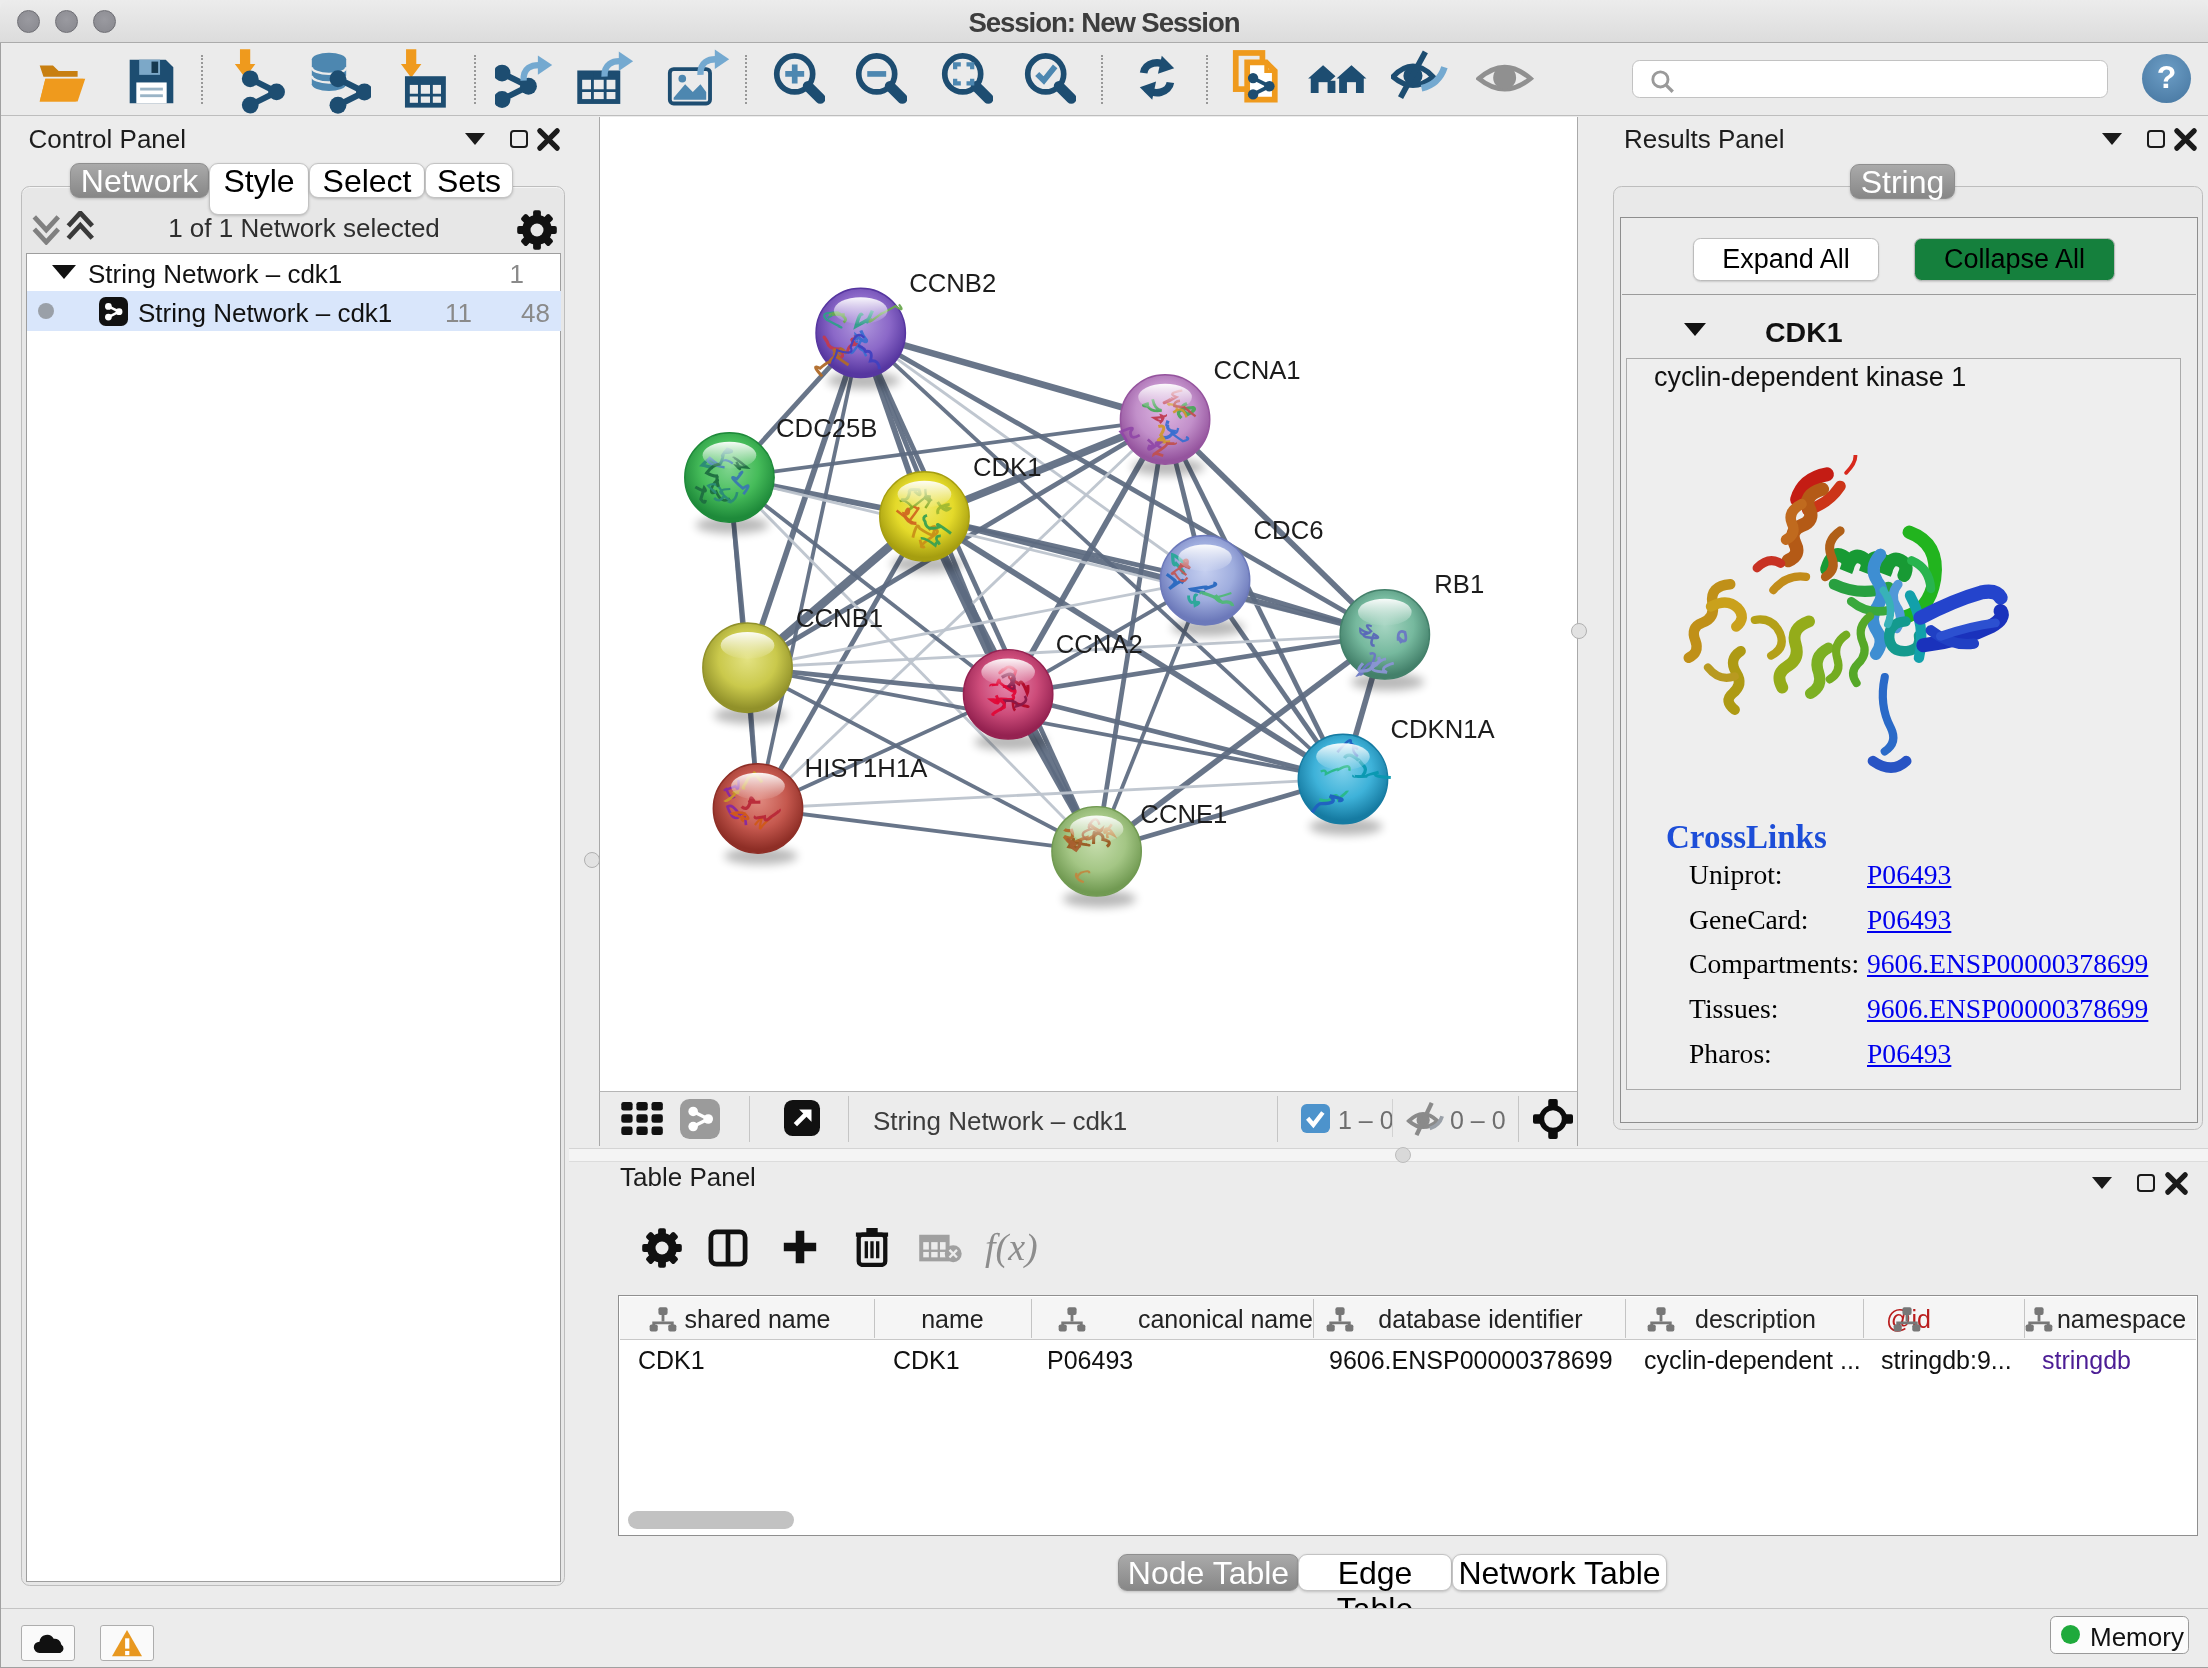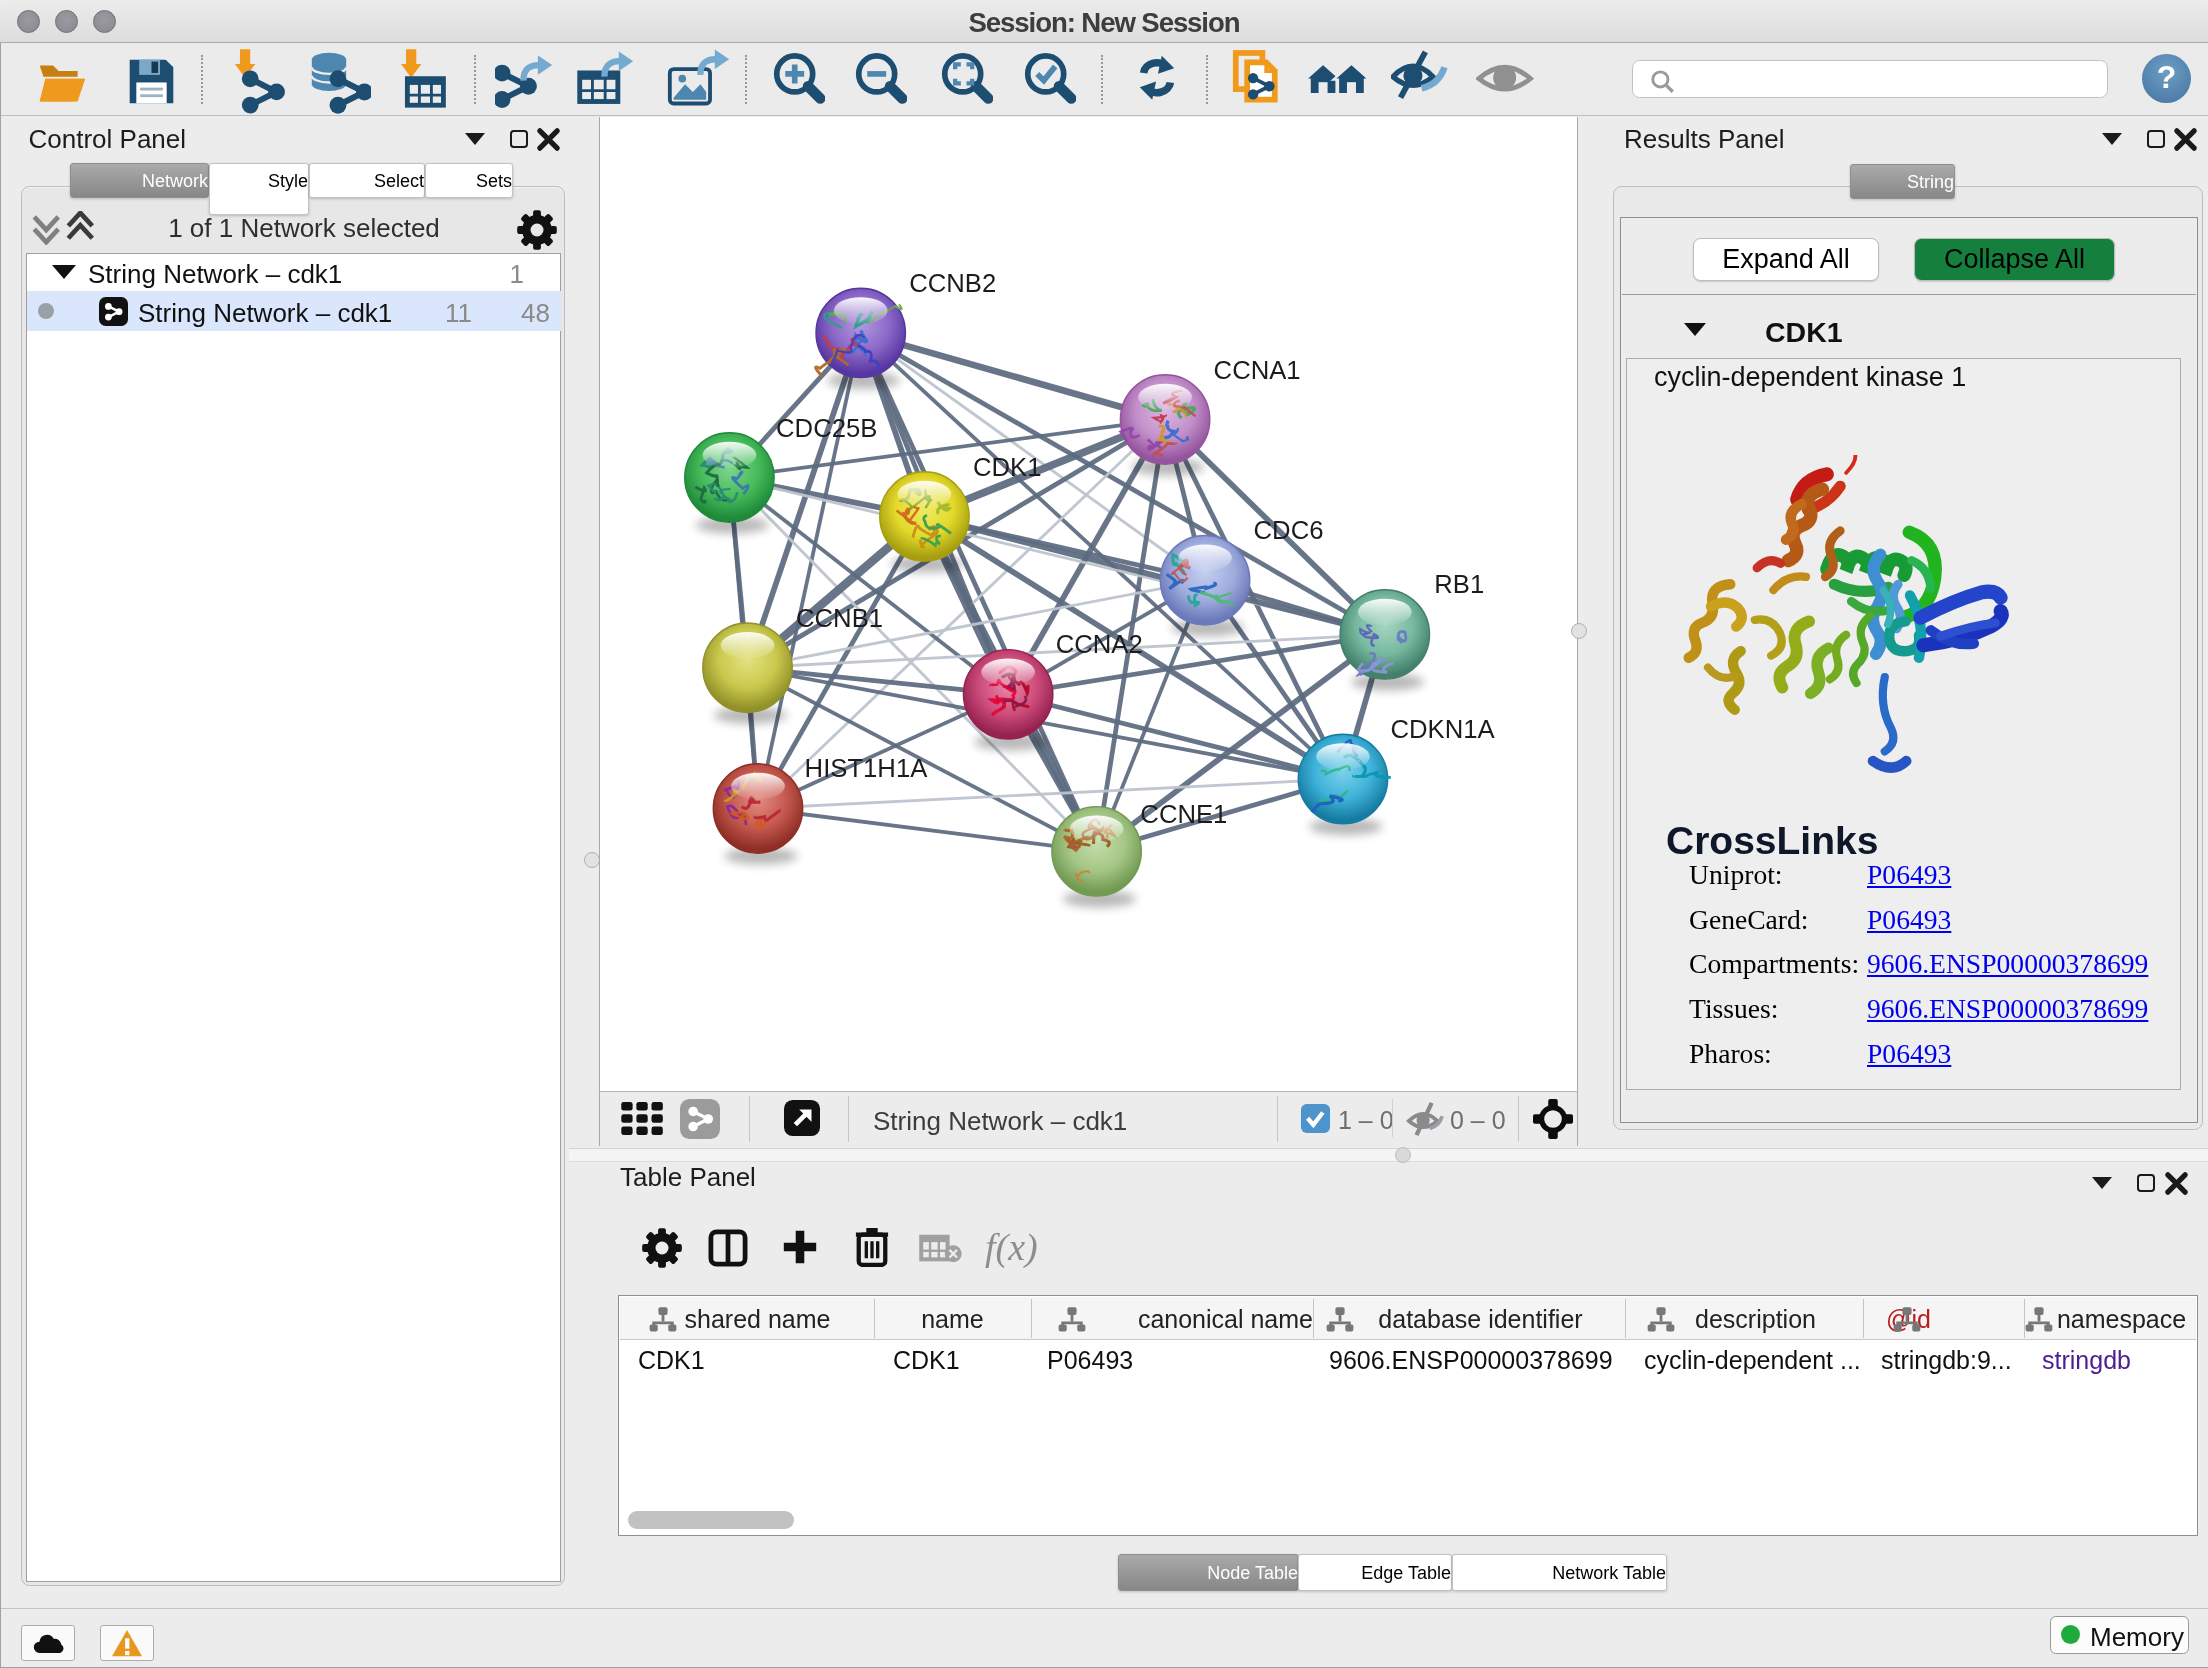--- a/index.html
+++ b/index.html
@@ -1,20 +1,20 @@
 <!DOCTYPE html>
 <html style="font-size:15px"><head><meta charset="utf-8"><title>Session: New Session</title><style>
 *{box-sizing:border-box;margin:0;padding:0}
 html,body{width:2208px;height:1668px;overflow:hidden}
 body{font-family:"Liberation Sans",sans-serif;background:#ececec;position:relative}
 .abs{position:absolute}
 .panel-title{font-size:26px;color:#1c1c1c}
 .sep-dot{border-left:2.5px dotted #989898;width:0}
 .vsep{width:1px;background:#c5c5c5}
-.tab{position:absolute;font-size:18px;text-align:right;border:1px solid #c3c3c3;background:#fff;color:#000;border-radius:3px;box-shadow:0 1px 2.9px rgba(0,0,0,0.2)}
+.tab{position:absolute;font-size:32px;text-align:center;border:1px solid #c3c3c3;background:#fff;color:#000;border-radius:9px;box-shadow:0 1px 2.9px rgba(0,0,0,0.2)}
 .tab.sel{background:linear-gradient(#aaaaaa,#878787);color:#fff;border-color:#8f8f8f}
 </style></head><body>
 <div class="abs" style="left:0;top:0;width:2208px;height:43px;background:linear-gradient(#ececec,#dcdcdc);border-bottom:1px solid #ababab;border-radius:9.5px 9.5px 0 0"></div>
 <div class="abs" style="left:17px;top:9.5px;width:23px;height:23px;border-radius:50%;background:radial-gradient(circle at 50% 40%,#9a9aa0,#88888e);border:1.4px solid #6e6e74"></div>
 <div class="abs" style="left:55px;top:9.5px;width:23px;height:23px;border-radius:50%;background:radial-gradient(circle at 50% 40%,#9a9aa0,#88888e);border:1.4px solid #6e6e74"></div>
 <div class="abs" style="left:93px;top:9.5px;width:23px;height:23px;border-radius:50%;background:radial-gradient(circle at 50% 40%,#9a9aa0,#88888e);border:1.4px solid #6e6e74"></div>
 <div class="abs" style="left:0;top:6.7px;width:2208px;text-align:center;font-size:27.6px;font-weight:bold;color:#3d3d3d;letter-spacing:-1.1px">Session: New Session</div>
 <div class="abs" style="left:0;top:44px;width:2208px;height:72px;background:#ebebeb;border-bottom:1px solid #bdbdbd"></div>
 <div class="abs sep-dot" style="left:201px;top:55px;height:49px"></div>
 <div class="abs sep-dot" style="left:474px;top:55px;height:49px"></div>
@@ -562,21 +562,21 @@
       <path d="M 120 200 q 18 -22 44 -18" stroke="#c28c1a" stroke-width="11"></path>
       <path d="M 95 240 q 24 -4 34 18 q 8 20 -12 30" stroke="#b4a018" stroke-width="11"></path>
       <path d="M 225 215 q 22 18 50 12" stroke="#3aa83c" stroke-width="12"></path>
       <path d="M 250 235 q -18 14 -10 34 q 8 16 -6 30 q -12 12 -2 26" stroke="#55a828" stroke-width="11"></path>
       <path d="M 218 260 q -18 12 -12 32 q 6 18 -10 28" stroke="#74ac20" stroke-width="11"></path>
       <path d="M 306 160 q 24 10 26 38" stroke="#28b44e" stroke-width="12"></path>
       <path d="M 345 262 q 40 -14 74 -18" stroke="#2c50d0" stroke-width="12"></path>
       <path d="M 268 200 q 16 22 6 46" stroke="#38b2b8" stroke-width="10"></path>
     </g>
   </svg>
-<div class="abs" style="left:1666px;top:819px;font-size:39px;font-weight:bold;color:#0f172a;font-family:Liberation Sans, sans-serif">CrossLinks</div>
+<div class="abs" style="left:1666px;top:819px;font-size:33px;font-weight:bold;color:#1d4ed8;font-family:Liberation Serif, serif">CrossLinks</div>
 <div class="abs" style="left:1689px;top:859px;font-size:27.6px;color:#000;font-family:'Liberation Serif',serif">Uniprot:</div>
 <div class="abs" style="left:1867px;top:859px;font-size:27.6px;color:#0000ee;text-decoration:underline;font-family:'Liberation Serif',serif">P06493</div>
 <div class="abs" style="left:1689px;top:904px;font-size:27.6px;color:#000;font-family:'Liberation Serif',serif">GeneCard:</div>
 <div class="abs" style="left:1867px;top:904px;font-size:27.6px;color:#0000ee;text-decoration:underline;font-family:'Liberation Serif',serif">P06493</div>
 <div class="abs" style="left:1689px;top:948px;font-size:27.6px;color:#000;font-family:'Liberation Serif',serif">Compartments:</div>
 <div class="abs" style="left:1867px;top:948px;font-size:27.6px;color:#0000ee;text-decoration:underline;font-family:'Liberation Serif',serif">9606.ENSP00000378699</div>
 <div class="abs" style="left:1689px;top:993px;font-size:27.6px;color:#000;font-family:'Liberation Serif',serif">Tissues:</div>
 <div class="abs" style="left:1867px;top:993px;font-size:27.6px;color:#0000ee;text-decoration:underline;font-family:'Liberation Serif',serif">9606.ENSP00000378699</div>
 <div class="abs" style="left:1689px;top:1038px;font-size:27.6px;color:#000;font-family:'Liberation Serif',serif">Pharos:</div>
 <div class="abs" style="left:1867px;top:1038px;font-size:27.6px;color:#0000ee;text-decoration:underline;font-family:'Liberation Serif',serif">P06493</div>

